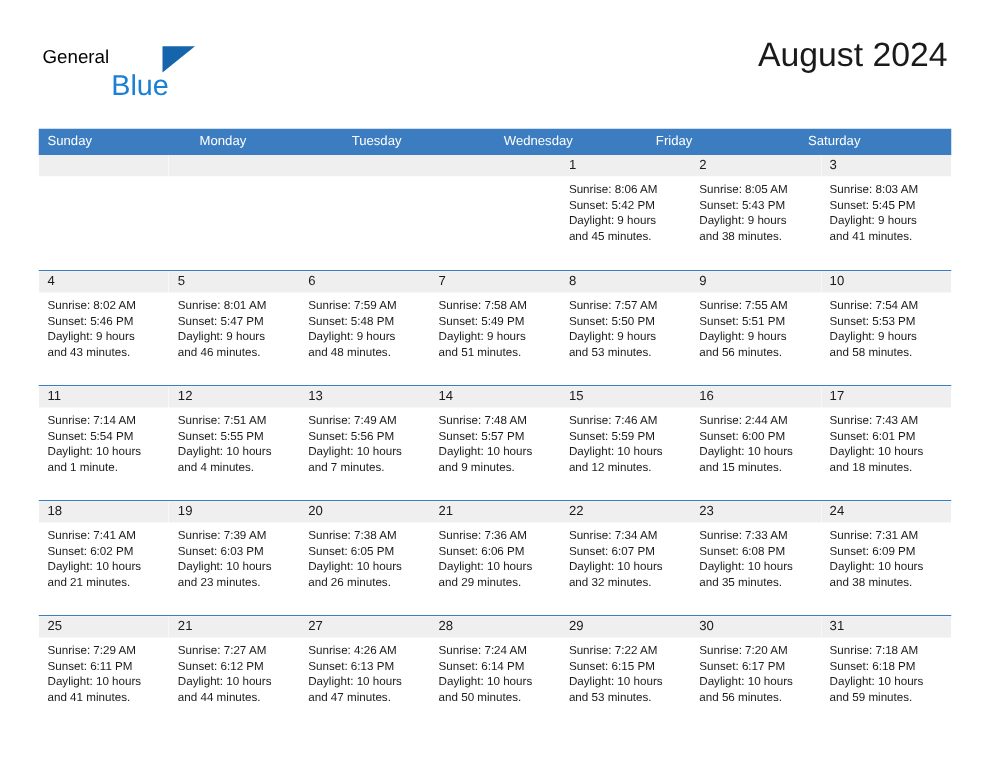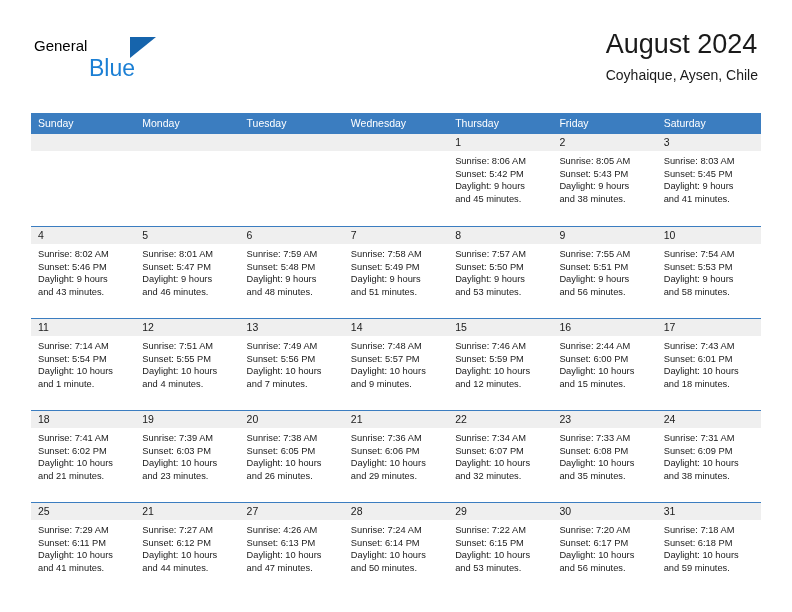--- a/index.html
+++ b/index.html
@@ -79,21 +79,21 @@
     color: #1a1a1a;
     line-height: 20px;
     margin-top: 4px;
     white-space: nowrap;
   }
 
   
   .calendar {
     position: absolute;
     left: 31px;
-    top: 113px;
+    top: 103px;
     width: 730px;
   }
   .dow-row {
     display: flex;
     background: #3b7dc0;
     height: 21px;
   }
   .dow {
     flex: 1 1 0;
     color: #ffffff;
@@ -148,31 +148,29 @@
 
   <div class="top">
     <div class="brand">
       <span class="brand-general">General</span>
       <span class="brand-triangle"></span>
       <span class="brand-blue">Blue</span>
     </div>
 
     <div class="title-block">
       <div class="cal-title">August 2024</div>
-      <div class="cal-subtitle">Coyhaique, Aysen, Chile</div>
     </div>
   </div>
 
   <div class="calendar">
     <div class="dow-row" id="dow-row">
         <div class="dow">Sunday</div>
         <div class="dow">Monday</div>
         <div class="dow">Tuesday</div>
         <div class="dow">Wednesday</div>
-        <div class="dow">Thursday</div>
         <div class="dow">Friday</div>
         <div class="dow">Saturday</div>
       </div>
     <div id="weeks-container">
         <div class="week">
           <div class="cell">
             <div class="daynum-band"></div>
             <div class="cell-body"></div>
           </div>
           <div class="cell">

